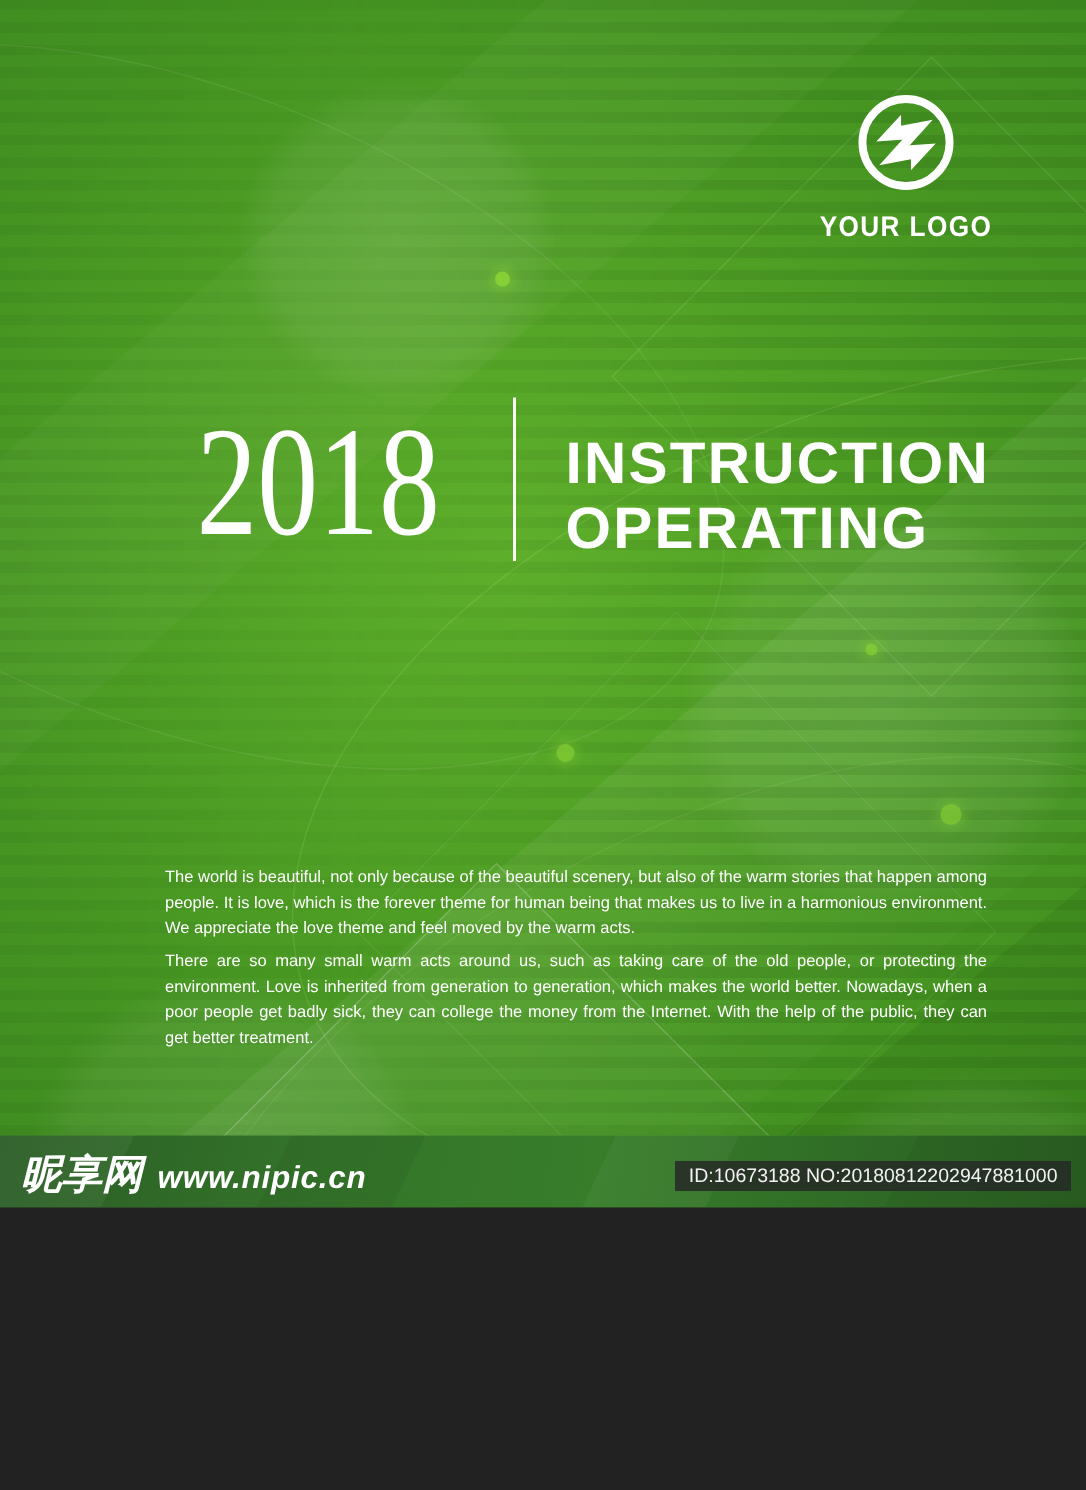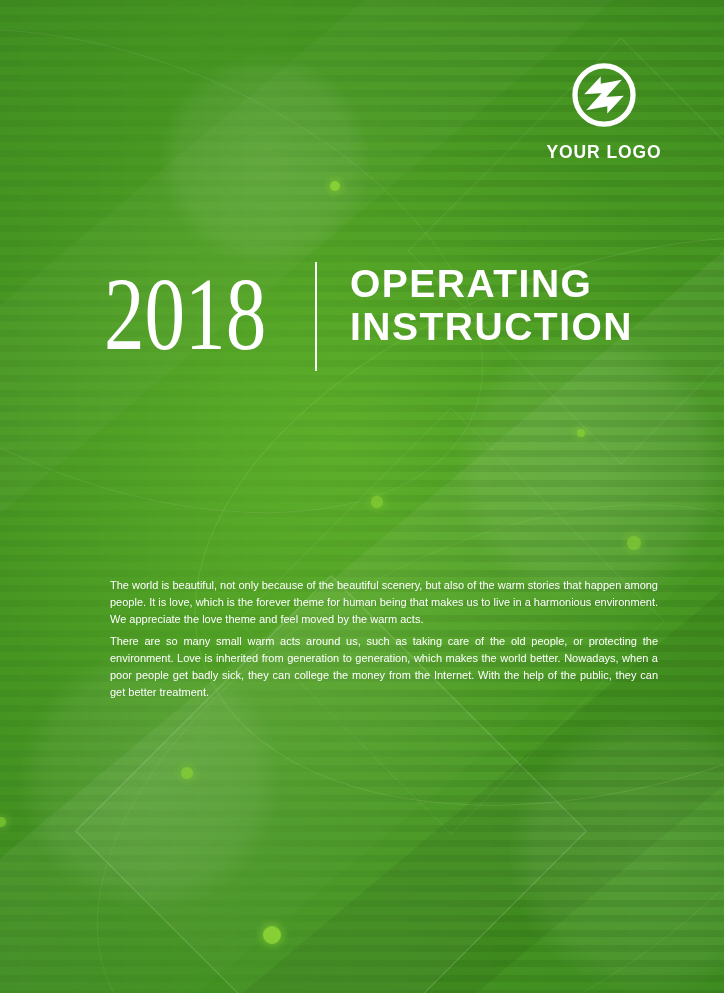--- a/index.html
+++ b/index.html
@@ -1,17 +1,17 @@
 <!DOCTYPE html>
 <html><head>
 <meta charset="utf-8">
 <style>
   html,body{margin:0;padding:0;background:#222;}
   .poster{
-    position:relative;width:724px;height:993px;overflow:hidden;
+    position:relative;width:724px;height:805px;overflow:hidden;
     font-family:"Liberation Sans",sans-serif;color:#fff;
     background:
       radial-gradient(circle 500px at 46% 45%, rgba(130,210,60,0.30), rgba(130,210,60,0) 75%),
       radial-gradient(ellipse 150% 120% at 50% 46%, #4fa024 0%, #469522 38%, #3d8a20 58%, #357327 78%, #2f5f36 100%);
   }
   .layer{position:absolute;pointer-events:none;}
   
   .stripes{
     inset:0;
     background:repeating-linear-gradient(180deg, rgba(12,52,6,0.11) 0px, rgba(12,52,6,0.11) 7px, transparent 7px, transparent 15px);
@@ -52,21 +52,21 @@
   .d6{width:18px;height:18px;left:263px;top:926px;}
   .d7{width:10px;height:10px;left:-4px;top:817px;opacity:.7;}
 
   
   .logo-block{position:absolute;left:541px;top:62px;width:126px;text-align:center;}
   .logo-mark{display:block;margin:0 auto;}
   .logo-label{margin-top:13px;font-size:19px;font-weight:bold;letter-spacing:1px;white-space:nowrap;
     transform:scaleX(0.92);transform-origin:center;}
 
   
-  .title-row{position:absolute;left:104px;top:262px;height:112px;display:flex;align-items:flex-start;}
+  .title-row{position:absolute;left:131px;top:262px;height:112px;display:flex;align-items:flex-end;}
   .year{font-family:"Liberation Serif","DejaVu Serif",serif;font-size:104px;line-height:1;font-weight:normal;
     width:208px;margin-right:-46px;transform:scaleX(0.78);transform-origin:left center;letter-spacing:0;}
   .divider{width:2px;height:109px;background:rgba(255,255,255,0.95);margin-left:49px;flex:none;}
   .title{margin:0 0 0 33px;font-size:39px;font-weight:bold;line-height:43px;letter-spacing:1.5px;}
   .title span{display:block;}
 
   
   .body-copy{position:absolute;left:110px;top:577px;width:548px;font-size:11px;line-height:17px;
     text-align:justify;color:#ffffff;}
   .body-copy p{margin:0 0 5px 0;}
@@ -116,24 +116,31 @@
       <path fill="#ffffff" d="M20 49 L45 22 L45 33 L77 27 L49 58 L49 47 Z"></path>
       <path fill="#ffffff" d="M80 51 L55 78 L55 67 L23 73 L51 42 L51 53 Z"></path>
     </svg>
     <div class="logo-label">YOUR LOGO</div>
   </header>
 
   <section class="title-row">
     <div class="year">2018</div>
     <div class="divider"></div>
     <h1 class="title">
+      <span>INSTRUCTION</span>
       <span>OPERATING</span>
-      <span>INSTRUCTION</span>
     </h1>
   </section>
 
   <section class="body-copy">
     <p>The world is beautiful, not only because of the beautiful scenery, but also of the warm stories that happen among people. It is love, which is the forever theme for human being that makes us to live in a harmonious environment. We appreciate the love theme and feel moved by the warm acts.</p>
     <p>There are so many small warm acts around us, such as taking care of the old people, or protecting the environment. Love is inherited from generation to generation, which makes the world better. Nowadays, when a poor people get badly sick, they can college the money from the Internet. With the help of the public, they can get better treatment.</p>
   </section>
 
+  <footer class="wm-bar">
+    <div class="wm-left">
+      <span class="wm-site">昵享网</span>
+      <span class="wm-url">www.nipic.cn</span>
+    </div>
+    <div class="wm-id">ID:10673188 NO:20180812202947881000</div>
+  </footer>
 
 </div>
 
 </body></html>

